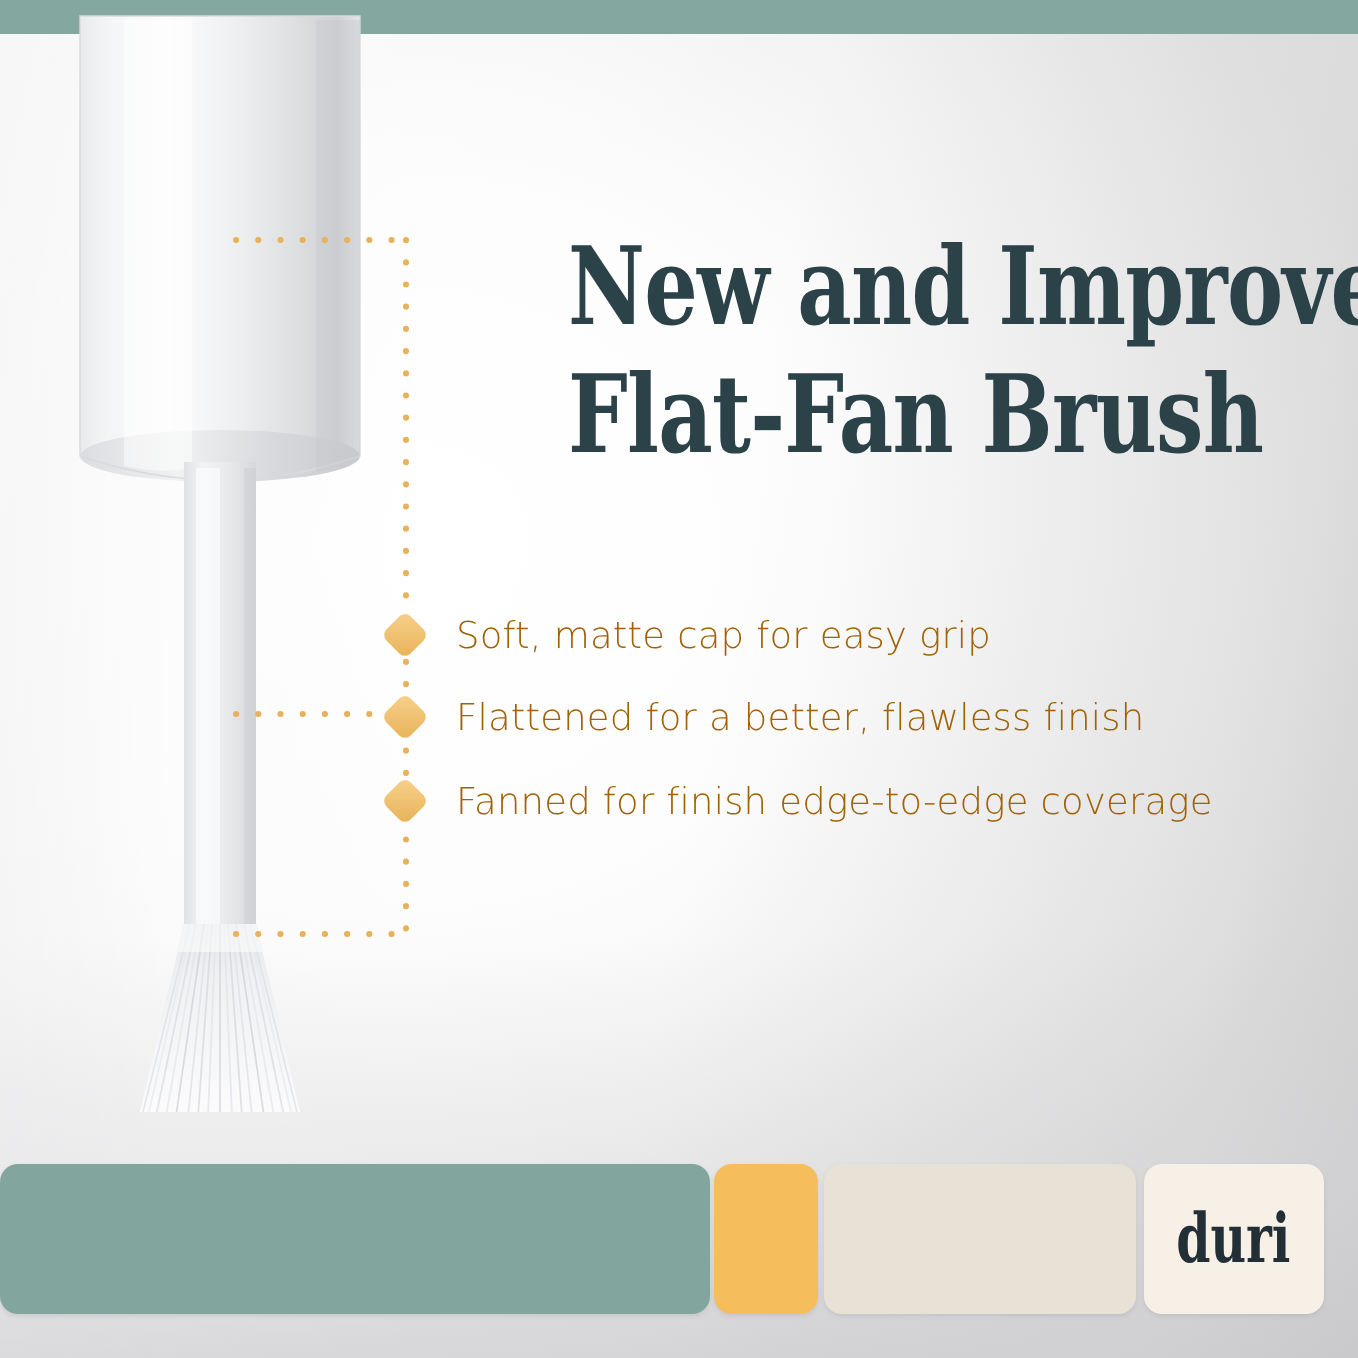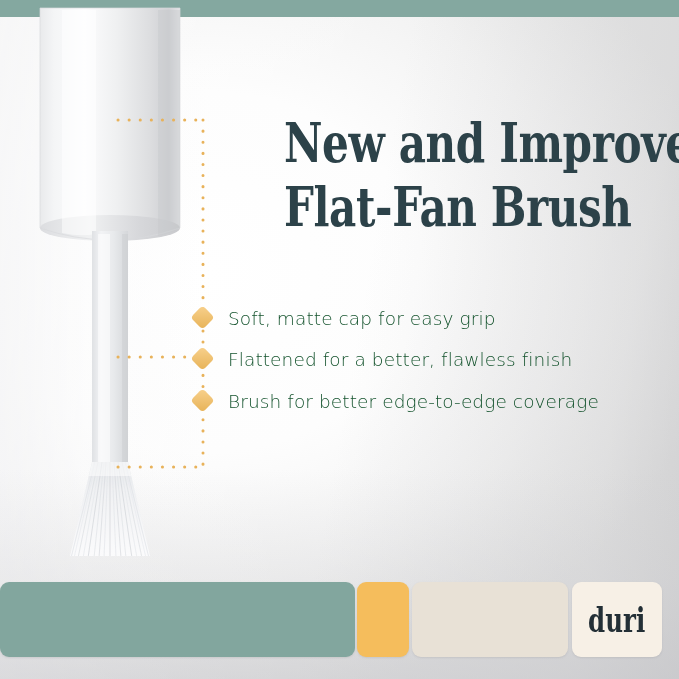--- a/index.html
+++ b/index.html
@@ -101,21 +101,21 @@
     white-space: nowrap;
   }
   .headline .hl-line { display: block; }
   .headline .hl-line + .hl-line { margin-top: 2px; }
 
   
   .features { position: absolute; left: 0; top: 0; }
   .feature-text {
     position: absolute;
     left: 228px;
-    color: #14532d;
+    color: #a16207;
     font-family: "DejaVu Sans", "Liberation Sans", sans-serif;
     font-weight: 300;
     font-size: 18.5px;
     letter-spacing: 0.1px;
     white-space: nowrap;
   }
 
   
   .footer-bar {
     position: absolute;
@@ -251,21 +251,21 @@
 
   <div class="features">
 
     <div class="bullet-diamond" id="bd0" style="background: rgb(245, 189, 92); left: 194px; top: 309px;"></div>
     <div class="feature-text" id="ft0" style="top: 308px;">Soft, matte cap for easy grip</div>
 
     <div class="bullet-diamond" id="bd1" style="background: rgb(245, 189, 92); left: 194px; top: 350px;"></div>
     <div class="feature-text" id="ft1" style="top: 349px;">Flattened for a better, flawless finish</div>
 
     <div class="bullet-diamond" id="bd2" style="background: rgb(245, 189, 92); left: 194px; top: 392px;"></div>
-    <div class="feature-text" id="ft2" style="top: 391px;">Brush for better edge-to-edge coverage</div>
+    <div class="feature-text" id="ft2" style="top: 391px;">Fanned for finish edge-to-edge coverage</div>
 
   </div>
 
   <div class="footer-bar">
     <div class="seg" id="seg0" style="background: rgb(130, 166, 158); width: 355px; margin-left: 0px;"></div>
     <div class="seg" id="seg1" style="background: rgb(245, 189, 92); width: 52px; margin-left: 2px;"></div>
     <div class="seg" id="seg2" style="background: rgb(232, 225, 214); width: 156px; margin-left: 3px;"></div>
     <div class="seg seg-logo" id="seg3" style="background: rgb(247, 240, 230); width: 90px; margin-left: 4px;">
       <span class="logo-text">duri</span>
     </div>

